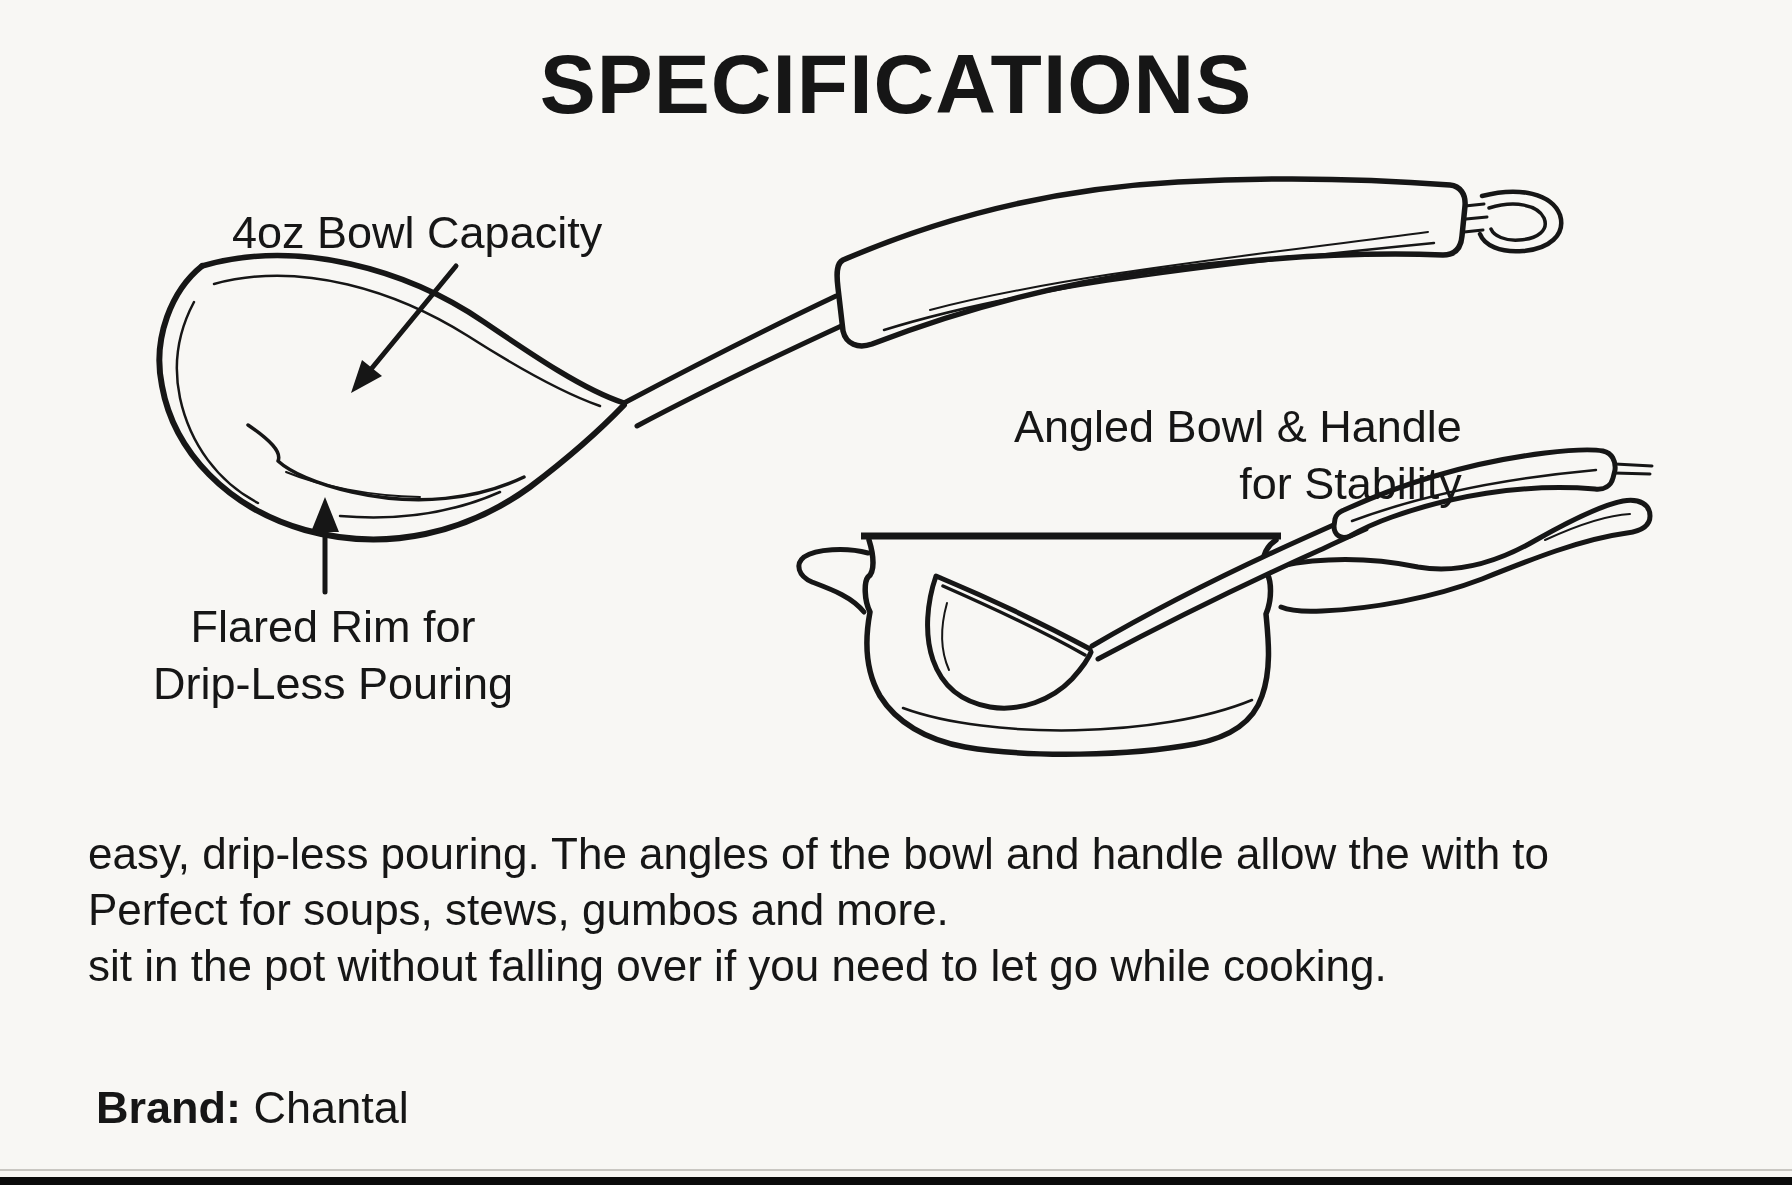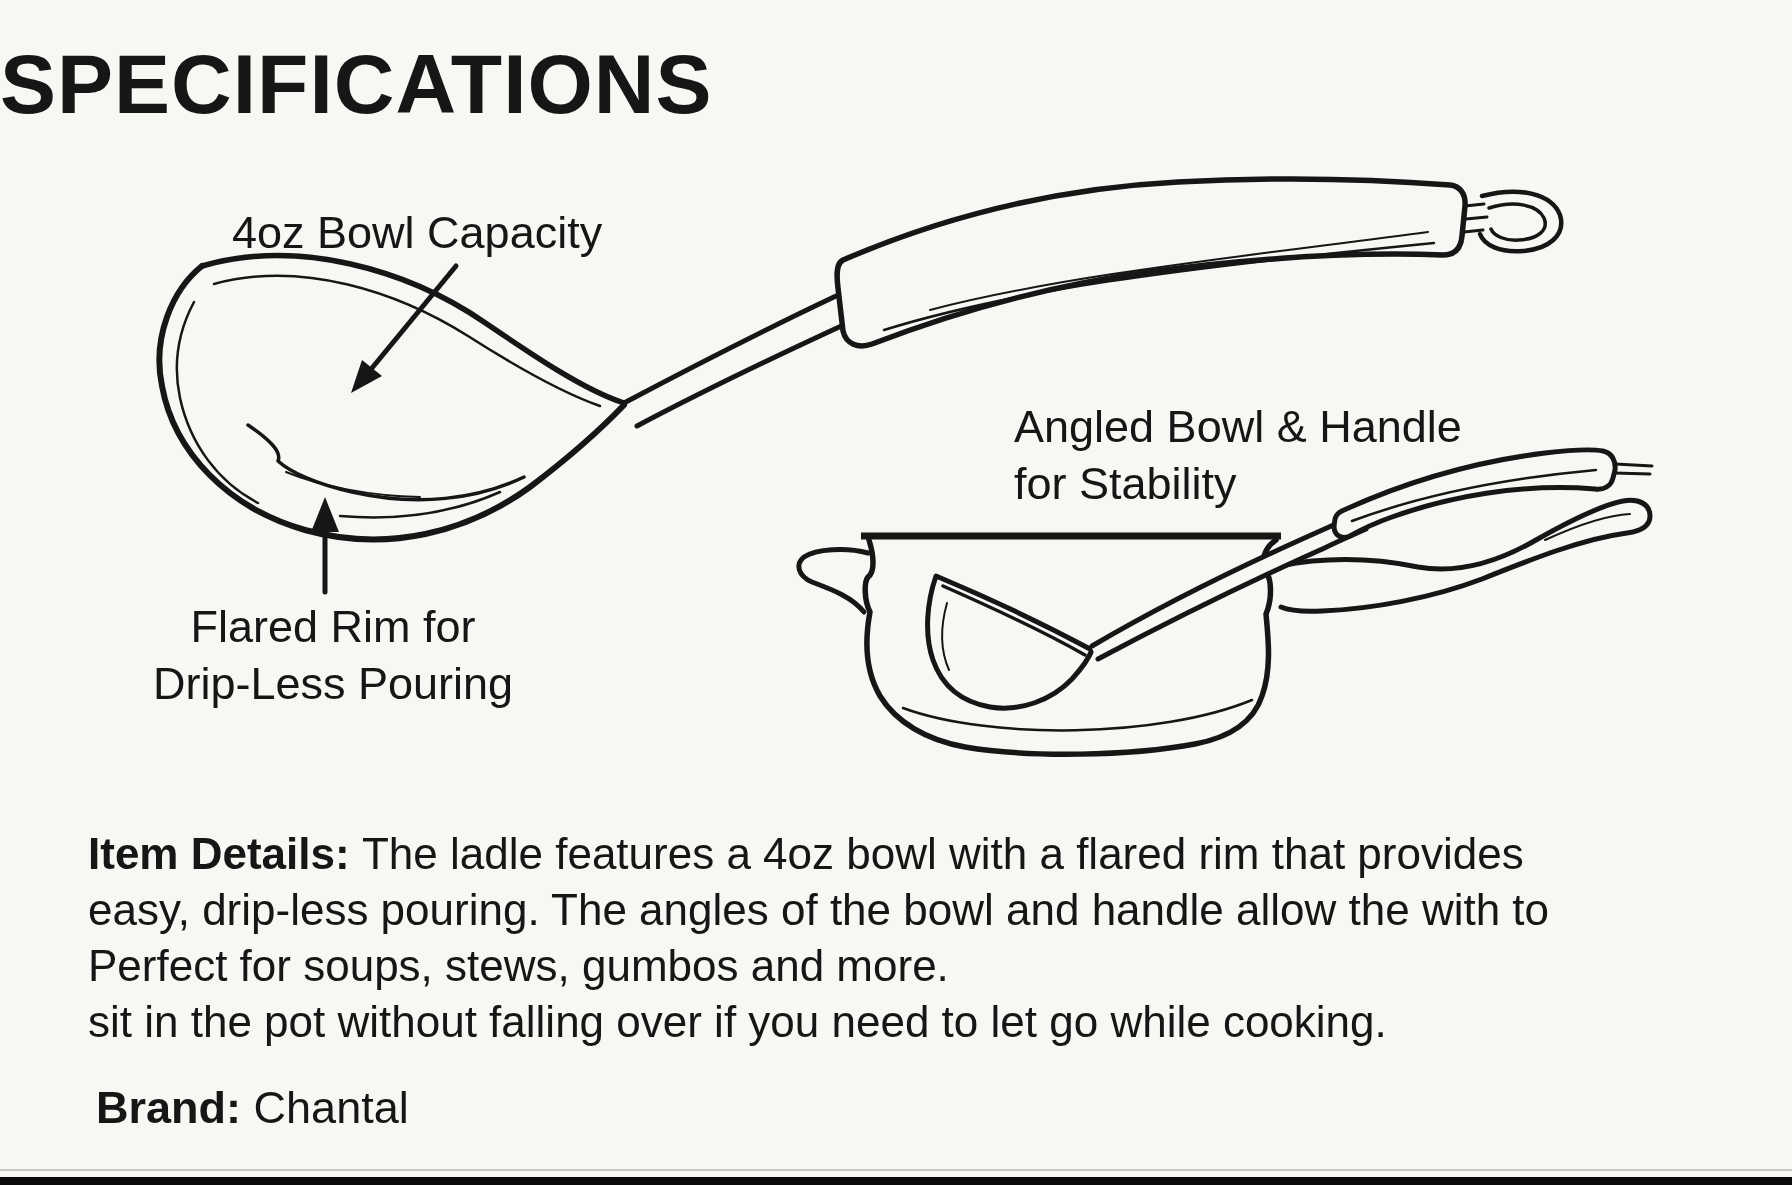--- a/index.html
+++ b/index.html
@@ -11,37 +11,37 @@
   body{
     position:relative;
     background:var(--bg);
     font-family:"Liberation Sans","DejaVu Sans",sans-serif;
     color:var(--ink);
     overflow:hidden;
   }
   .abs{position:absolute;}
   .title{
     left:0; top:36px; width:1792px;
-    text-align:left;
+    text-align:center;
     font-size:84px;
     font-weight:700;
     letter-spacing:1px;
     white-space:nowrap;
   }
   .diagram-svg{
     left:0; top:0; width:1792px; height:1185px;
   }
   .callout{
     font-size:45px;
     line-height:57px;
     white-space:nowrap;
   }
   .label-bowl{ left:232px; top:204px; }
   .label-flared{ left:113px; top:598px; width:440px; text-align:center; white-space:normal; }
-  .label-angled{ left:1014px; top:398px; text-align:left; }
+  .label-angled{ left:1014px; top:398px; text-align:right; }
   .details{
     left:88px; top:826px;
     font-size:44px;
     line-height:56px;
   }
   .dline{white-space:nowrap;}
   .bold{font-weight:700; margin-right:0.28em;}
   .brand{
     left:96px; top:1082px;
     font-size:45px;
@@ -142,23 +142,20 @@
   <div>Flared Rim for</div>
   <div>Drip-Less Pouring</div>
 </div>
 
 <div class="abs callout label-angled">
   <div>Angled Bowl &amp; Handle</div>
   <div>for Stability</div>
 </div>
 
 <div class="abs details">
-  <div class="dline">
-    <span class="bold">Item Details:</span><span>The ladle features a 4oz bowl with a flared rim that provides</span>
-  </div>
   <div class="dline">easy, drip-less pouring. The angles of the bowl and handle allow the with to</div>
   <div class="dline">Perfect for soups, stews, gumbos and more.</div>
   <div class="dline">sit in the pot without falling over if you need to let go while cooking.</div>
 </div>
 
 <div class="abs brand">
   <span class="bold">Brand:</span><span>Chantal</span>
 </div>
 
 <div class="abs bottom-hairline"></div>

